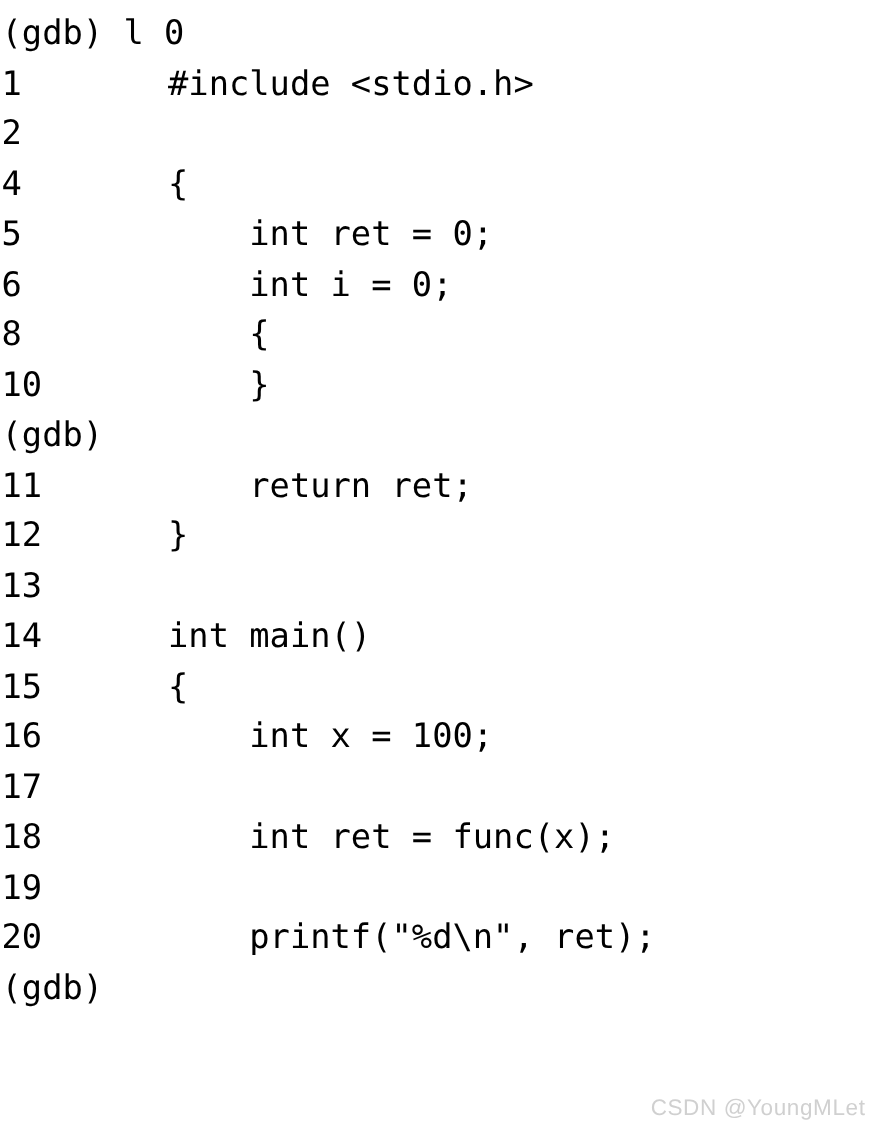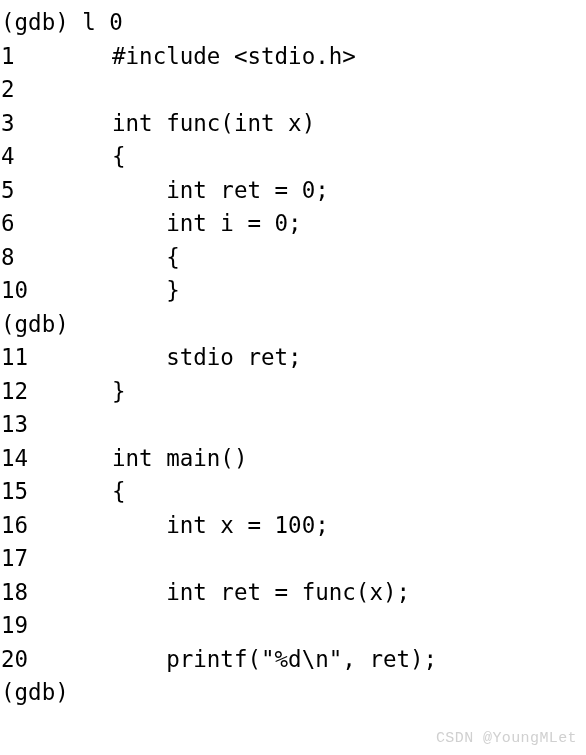--- a/index.html
+++ b/index.html
@@ -41,43 +41,42 @@
     width: 111px;
     white-space: pre;
   }
   .code {
     white-space: pre;
   }
   #watermark {
     position: absolute;
     right: 9px;
     bottom: 8px;
-    font-family: Liberation Mono, monospace;
+    font-family: Liberation Sans, sans-serif;
     font-size: 15px;
     color: #d0d0d0;
     letter-spacing: 0.4px;
     white-space: pre;
     user-select: none;
   }
 </style>
 </head>
 <body style="background: rgb(255, 255, 255); color: rgb(0, 0, 0);">
 
 <div id="terminal">
     <div class="term-line prompt-line"><span class="code">(gdb) l 0</span></div>
     <div class="term-line"><span class="ln">1</span><span class="code">#include &lt;stdio.h&gt;</span></div>
     <div class="term-line"><span class="ln">2</span><span class="code"></span></div>
-    <div class="term-line"><span class="ln">3</span><span class="code">int func(int x)</span></div>
     <div class="term-line"><span class="ln">4</span><span class="code">{</span></div>
     <div class="term-line"><span class="ln">5</span><span class="code">    int ret = 0;</span></div>
     <div class="term-line"><span class="ln">6</span><span class="code">    int i = 0;</span></div>
     <div class="term-line"><span class="ln">8</span><span class="code">    {</span></div>
     <div class="term-line"><span class="ln">10</span><span class="code">    }</span></div>
     <div class="term-line prompt-line"><span class="code">(gdb)</span></div>
-    <div class="term-line"><span class="ln">11</span><span class="code">    stdio ret;</span></div>
+    <div class="term-line"><span class="ln">11</span><span class="code">    return ret;</span></div>
     <div class="term-line"><span class="ln">12</span><span class="code">}</span></div>
     <div class="term-line"><span class="ln">13</span><span class="code"></span></div>
     <div class="term-line"><span class="ln">14</span><span class="code">int main()</span></div>
     <div class="term-line"><span class="ln">15</span><span class="code">{</span></div>
     <div class="term-line"><span class="ln">16</span><span class="code">    int x = 100;</span></div>
     <div class="term-line"><span class="ln">17</span><span class="code"></span></div>
     <div class="term-line"><span class="ln">18</span><span class="code">    int ret = func(x);</span></div>
     <div class="term-line"><span class="ln">19</span><span class="code"></span></div>
     <div class="term-line"><span class="ln">20</span><span class="code">    printf("%d\n", ret);</span></div>
     <div class="term-line prompt-line"><span class="code">(gdb)</span></div>

